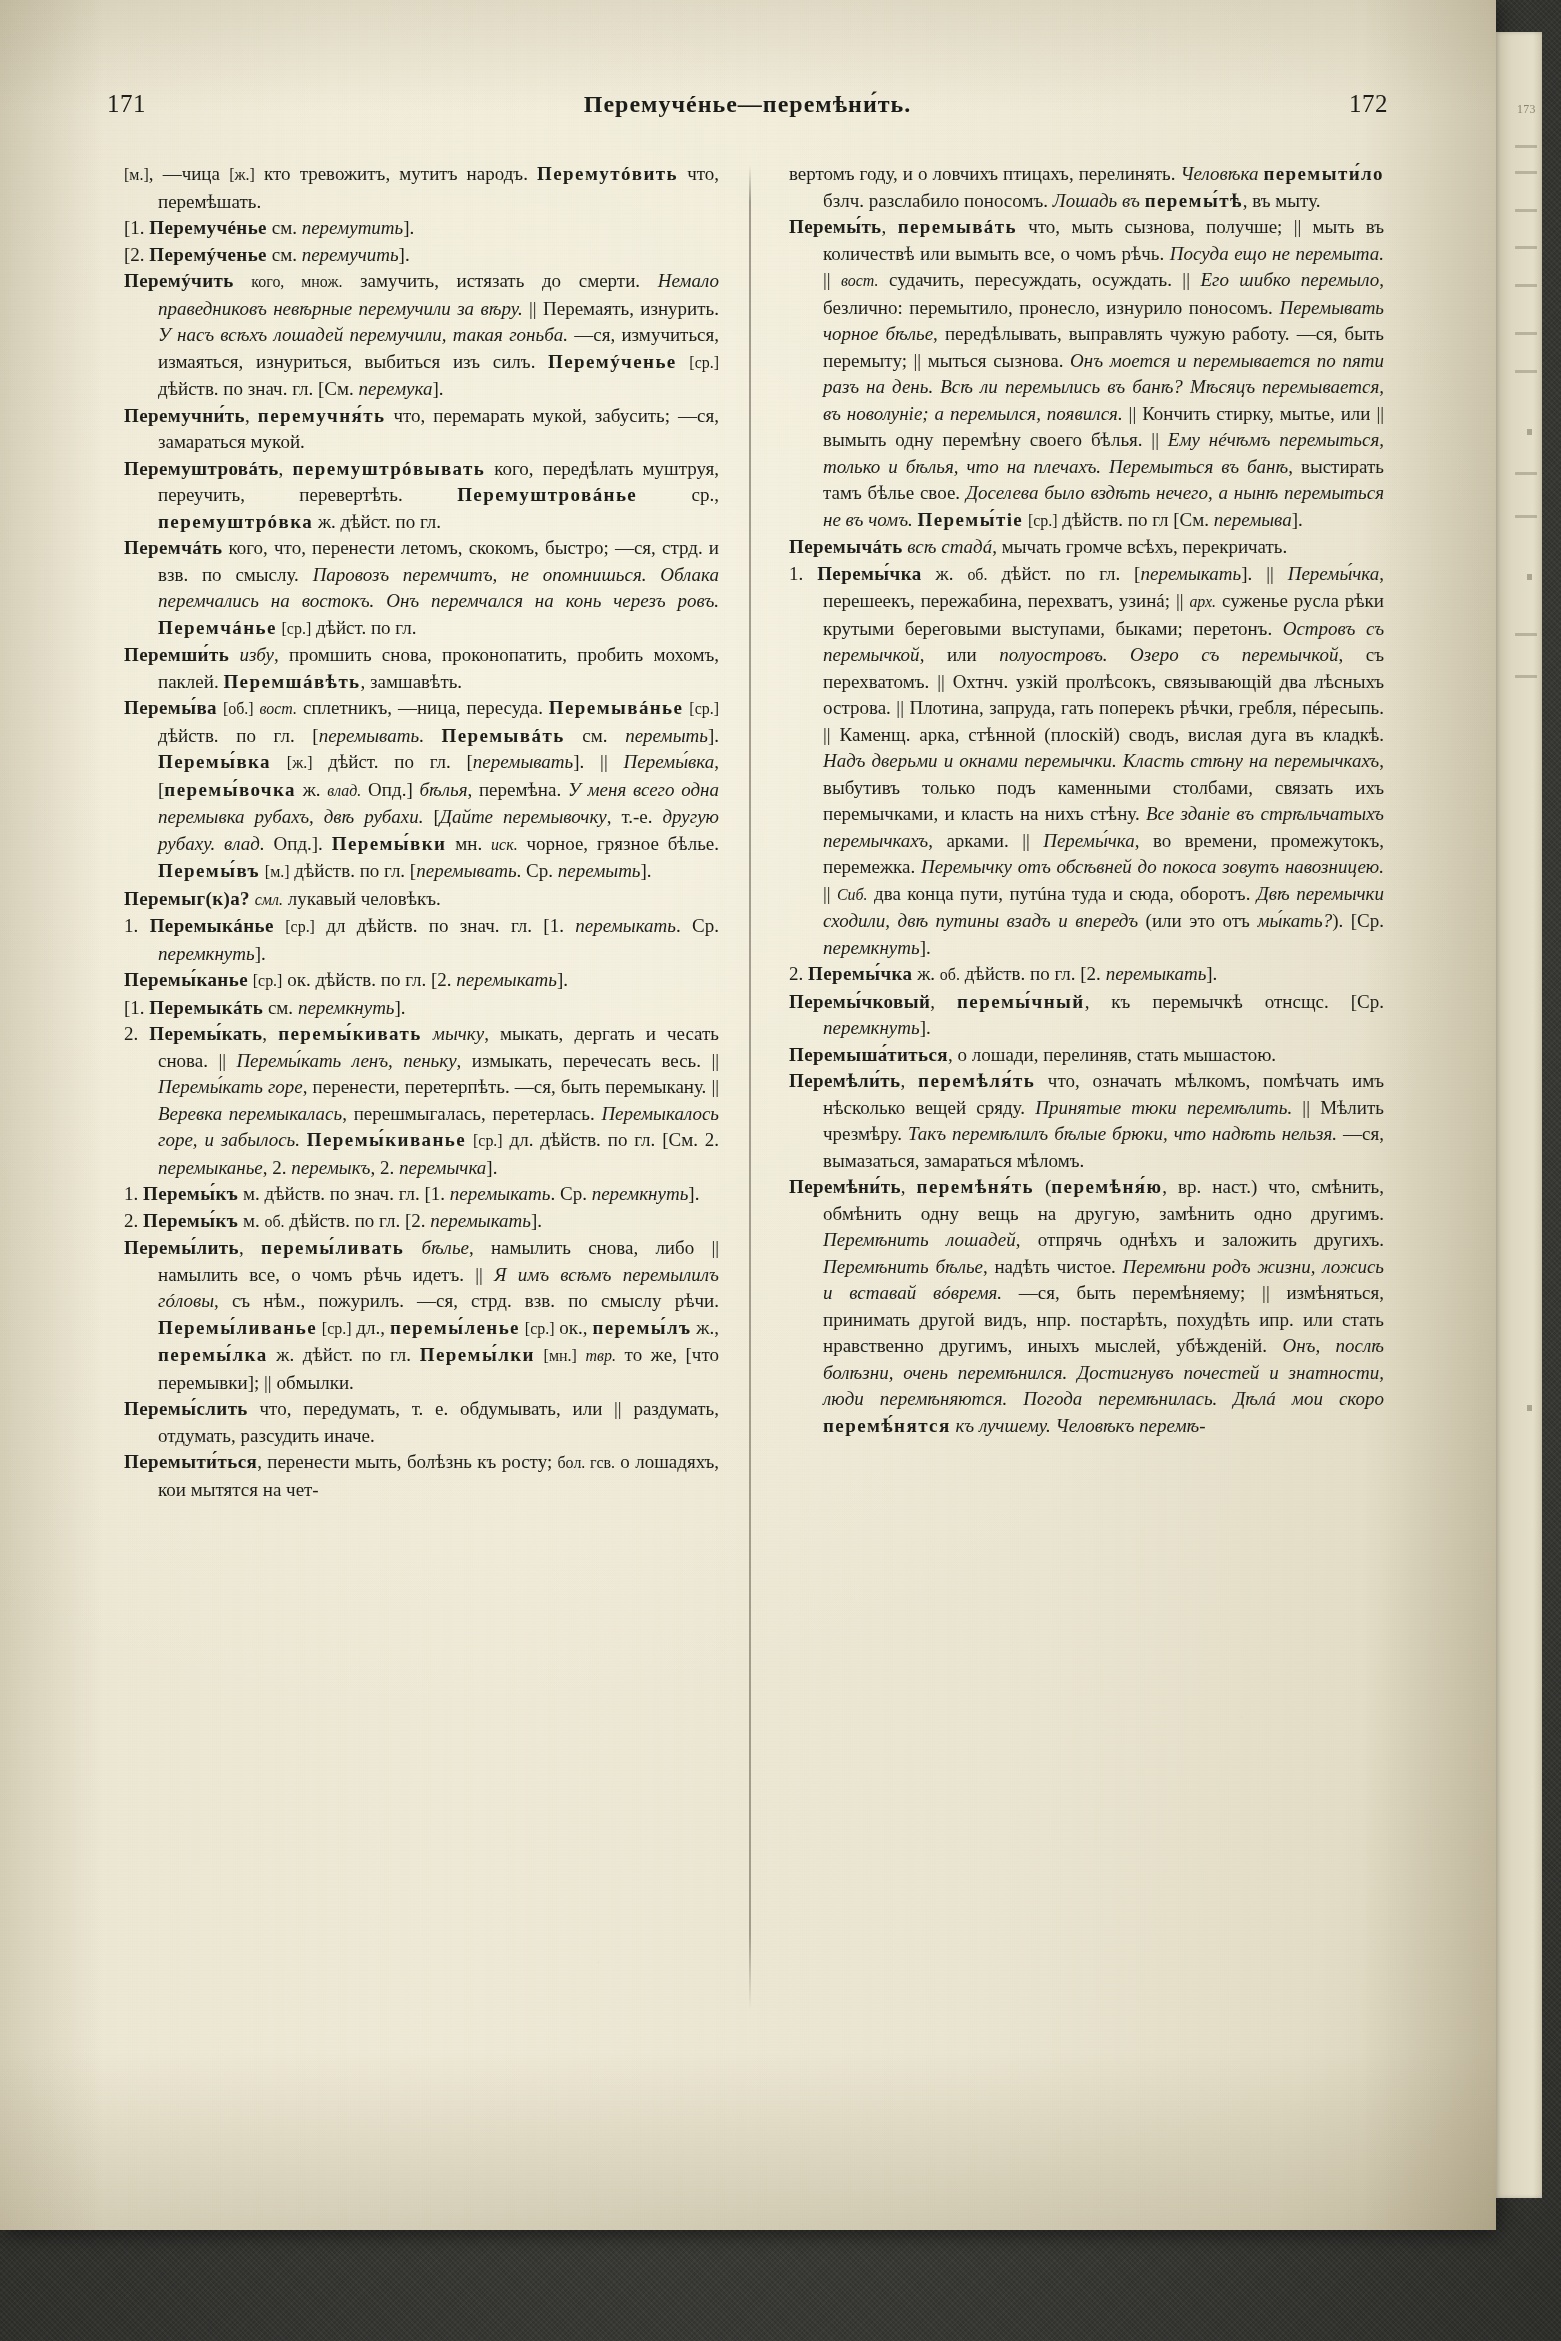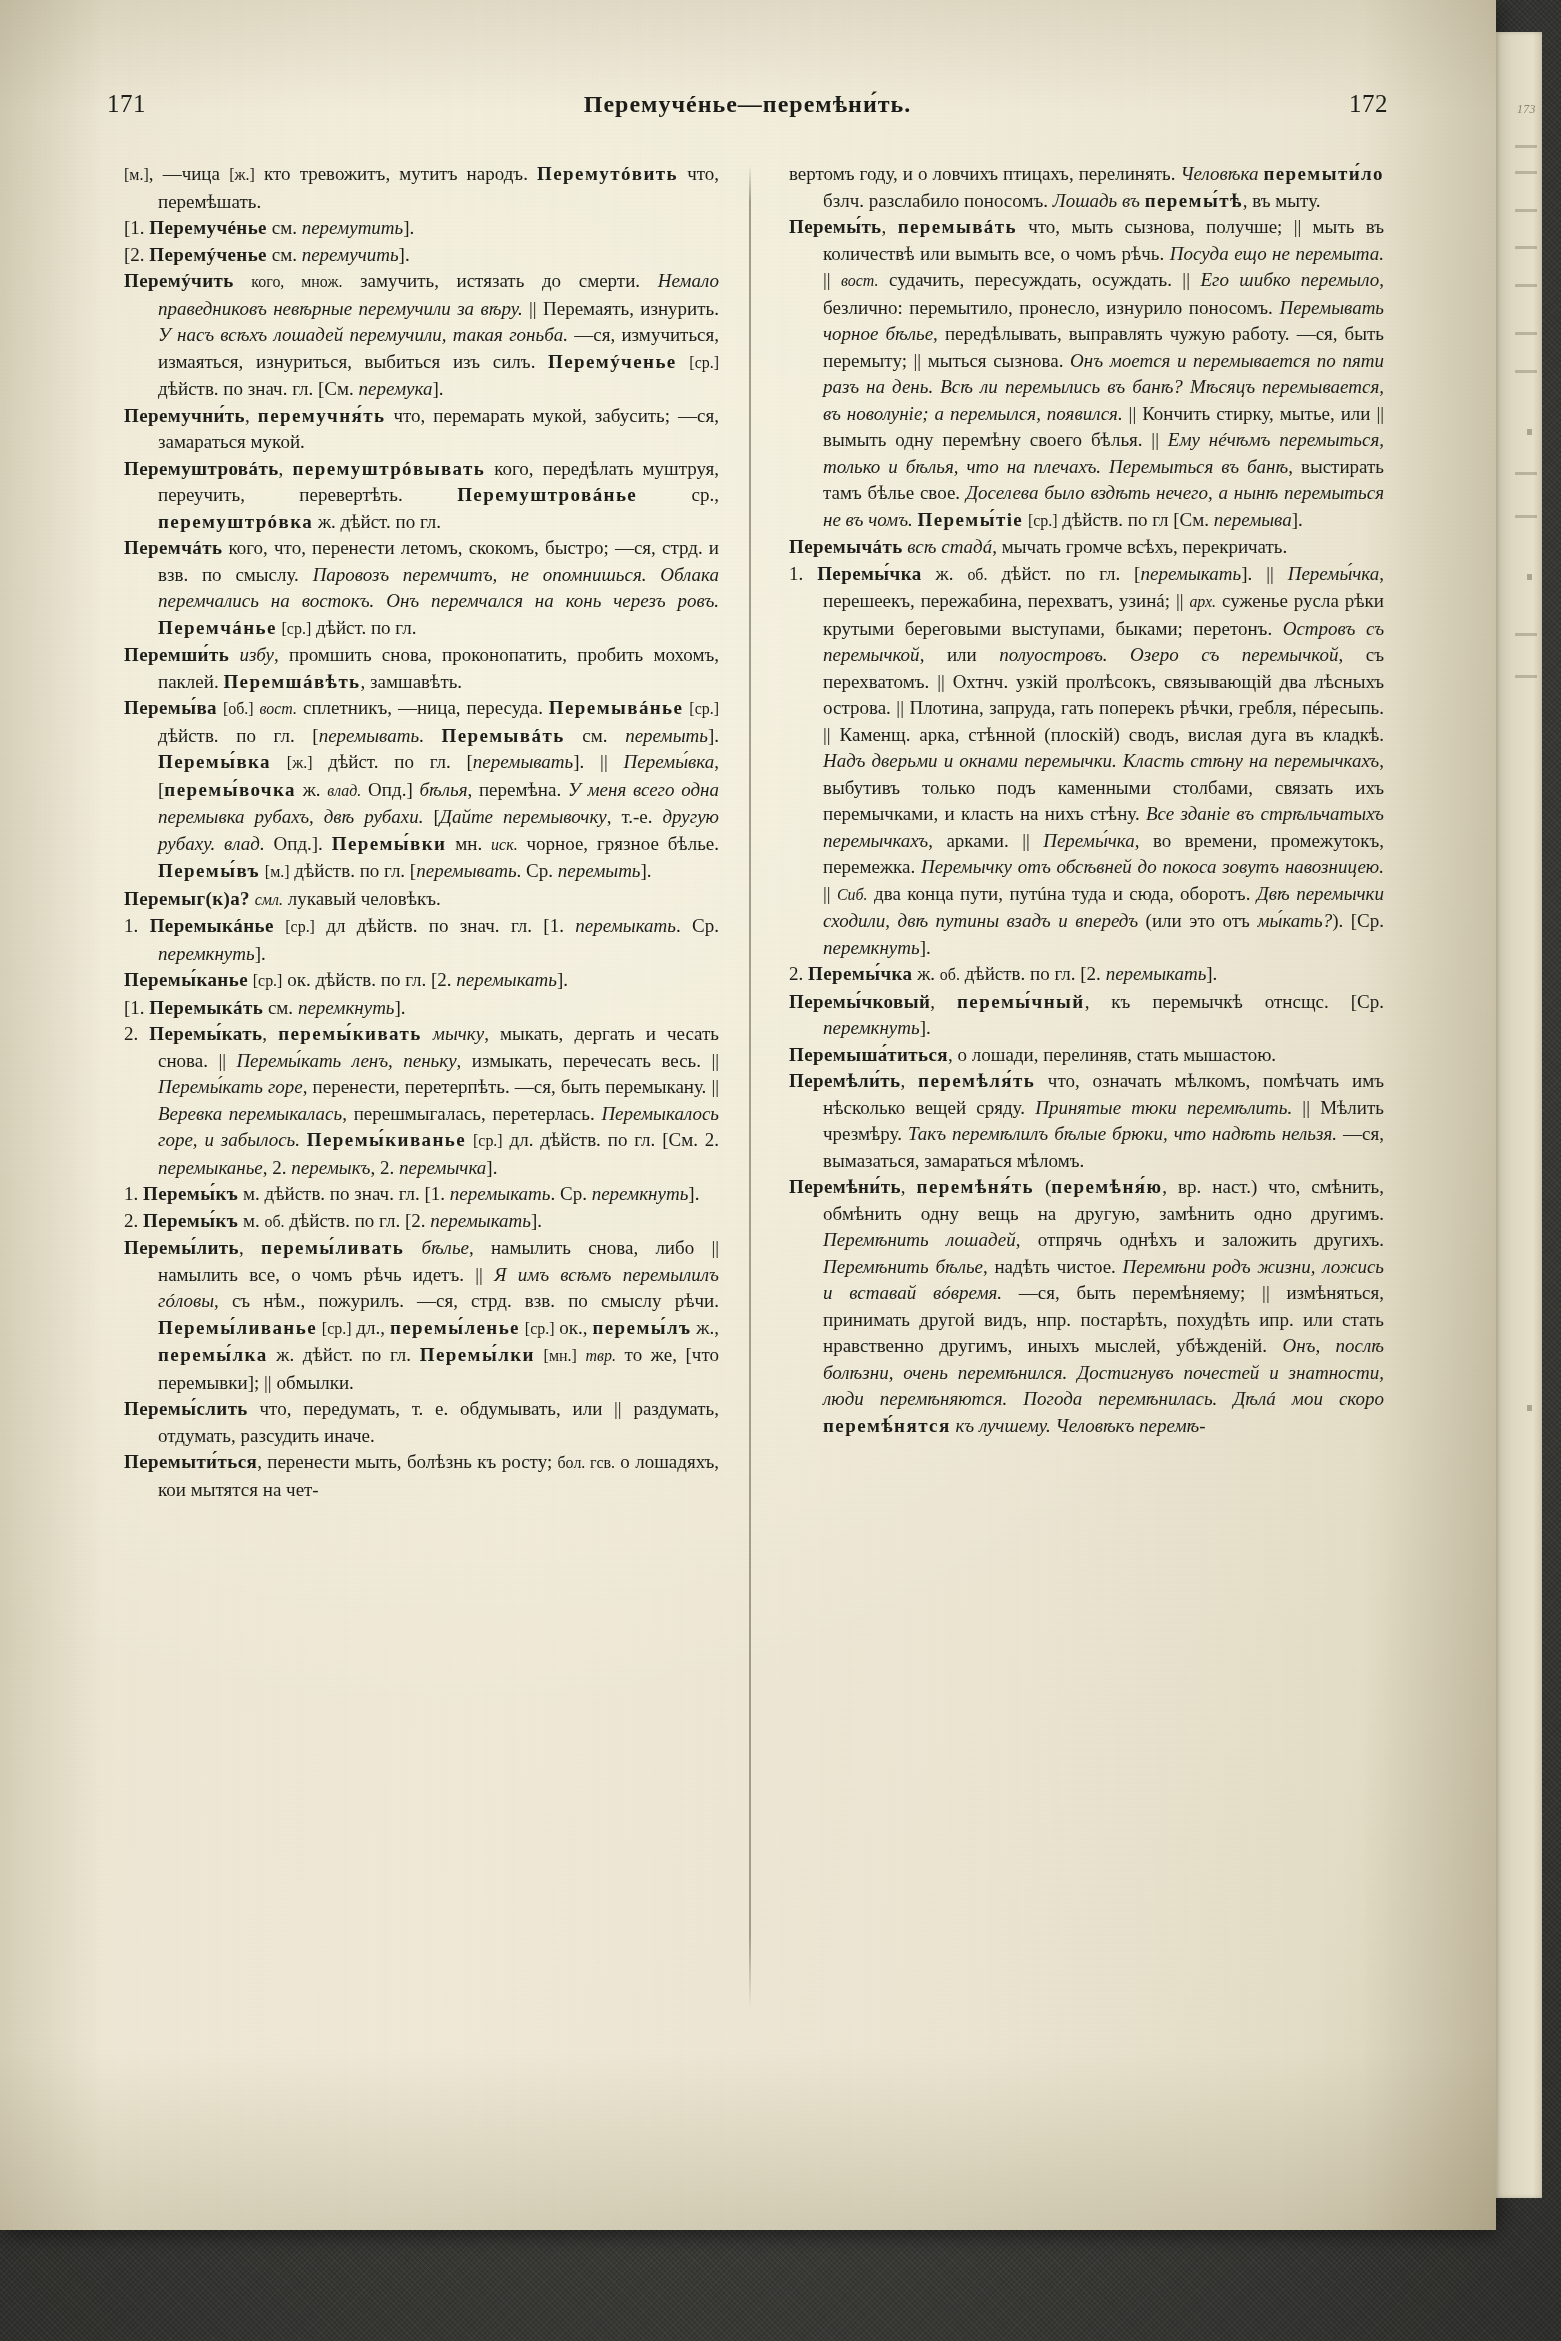--- a/index.html
+++ b/index.html
@@ -76,21 +76,20 @@
     overflow: hidden;
   }
   #next-page-sliver .sliver-num {
     position: absolute;
     top: 70px;
     right: 6.4px;
     font-size: 11.8px;
     color: #6a6450;
     opacity: .75;
     letter-spacing: 0.3px;
-    font-style: italic;
   }
   #next-page-sliver .sliver-line {
     position: absolute;
     right: 5.4px;
     width: 21.4px;
     height: 3.2px;
     background: rgba(90,82,60,0.30);
     border-radius: 0.5px;
   }
   #next-page-sliver .sliver-mark {

